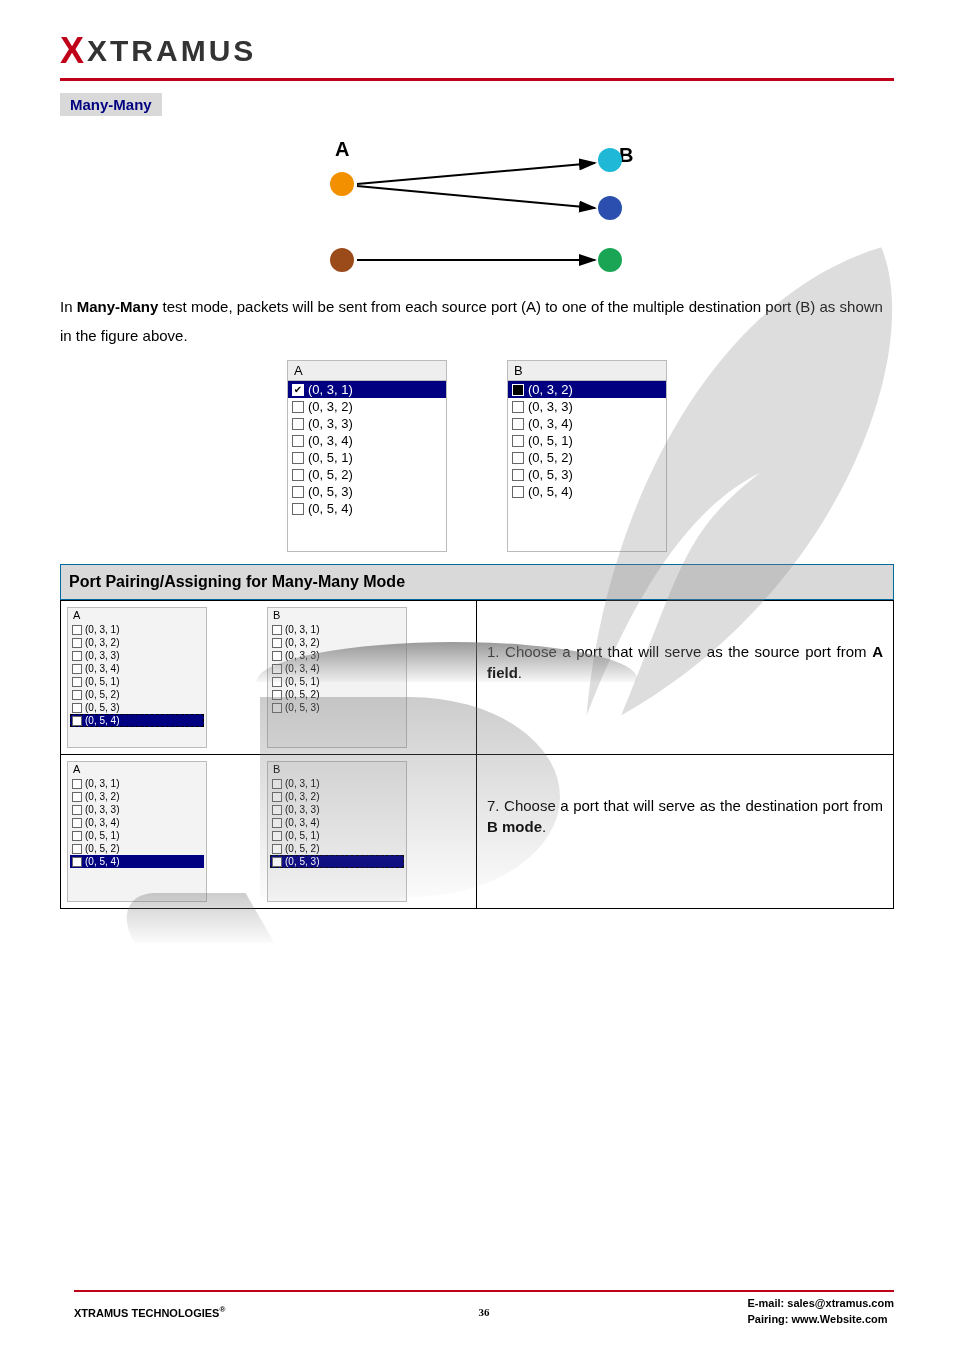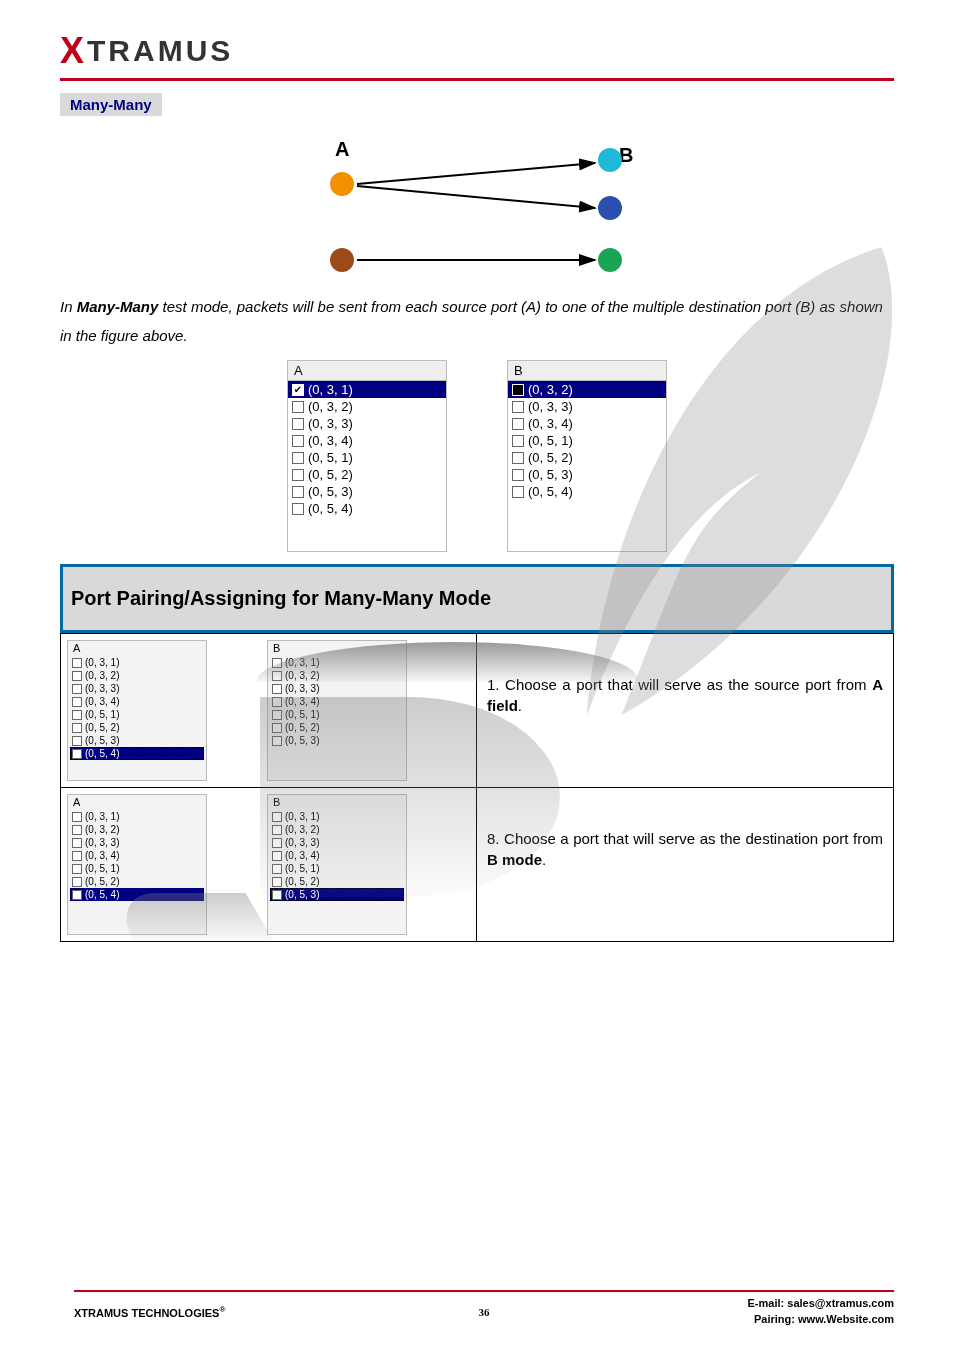--- a/index.html
+++ b/index.html
@@ -30,21 +30,21 @@
   .section-title {
     display: inline-block;
     background: #d9d9d9;
     font-weight: bold;
     color: #000080;
     padding: 3px 10px;
     font-size: 15px;
   }
   .diagram-wrap { text-align: center; margin: 14px 0 10px 0; position: relative; }
   .diagram-svg { display: inline-block; }
-  .body-text { font-size: 15px; line-height: 1.9; margin: 4px 0 10px 0; font-style: italic; }
+  .body-text { font-size: 15px; line-height: 1.9; margin: 4px 0 10px 0; }
   .body-text b { font-weight: bold; }
   .portlists-row { display: flex; justify-content: center; gap: 60px; margin: 6px 0 12px 0; }
   .port-col {
     width: 160px;
     border: 1px solid #bbb;
     background: #fff;
     font-size: 13px;
   }
   .port-col-header {
     background: #eee; border-bottom: 1px solid #bbb; padding: 2px 6px; font-weight: normal; font-size: 13px;
@@ -63,23 +63,23 @@
     position: absolute;
     right: 10px; top: 230px;
     width: 420px; height: 520px;
     opacity: 0.28;
     pointer-events: none;
   }
   .table-hdr {
     background: #d9d9d9;
     font-weight: bold;
     color: #000;
-    border: 3px solid #0369a1;
-    padding: 20px 8px;
-    font-size: 20px;
+    border: 1px solid #0369a1;
+    padding: 8px 8px;
+    font-size: 16px;
   }
   .pair-table { border: 1px solid #000; border-top: none; }
   .pair-row { display: flex; border-top: 1px solid #000; }
   .pair-left {
     width: 50%; border-right: 1px solid #000; padding: 6px 6px;
     background: #fff;
   }
   .pair-right {
     width: 50%; padding: 40px 10px 10px 10px; font-size: 15px; line-height: 1.4;
     text-align: justify;
@@ -106,30 +106,30 @@
   .go2 { left: 260px; top: 697px; width: 300px; height: 200px; border-radius: 0 300px 300px 0 / 0 200px 200px 0; opacity:0.5;}
   .go3 { left: 120px; top: 893px; width: 140px; height: 50px; border-radius: 100px 0 0 0; opacity:0.5; transform: skewX(30deg);}
   .footer {
     position: absolute; bottom: 24px; left: 74px; right: 60px;
     border-top: 2px solid #c00018; padding-top: 4px;
     display: flex; justify-content: space-between; align-items: center;
     font-size: 11px; font-weight: bold;
   }
   .footer .left { }
   .footer .center { position:absolute; left:50%; transform:translateX(-50%);font-family:Liberation Serif, serif; }
-  .footer .right { text-align: right; line-height: 1.4; }
+  .footer .right { text-align: left; line-height: 1.4; }
 </style>
 </head>
 <body>
 
 <div class="page">
 
   <div class="logo-row">
     <span class="logo-x">X</span>
-    <span class="logo-rest">TRAMUS</span>
+    <span class="logo-rest">XTRAMUS</span>
   </div>
 
   <div class="section-title">Many-Many</div>
 
   <div class="diagram-wrap">
     <svg class="diagram-svg" width="380" height="150" viewBox="0 0 380 150">
       <defs>
         <marker id="arr" markerWidth="10" markerHeight="10" refX="8" refY="3" orient="auto">
           <path d="M0,0 L0,6 L9,3 z" fill="#000"></path>
         </marker>
@@ -375,21 +375,21 @@
                   <span>(0, 5, 2)</span>
                 </div>
                 <div class="mini-item selected sel-dash">
                   <span class="cb checked"></span>
                   <span>(0, 5, 3)</span>
                 </div>
               </div>
             </div>
           </div>
         </div>
-        <div class="pair-right"><span>8. Choose a port that will serve as the destination port from </span><b>B mode</b><span>.</span></div>
+        <div class="pair-right"><span>7. Choose a port that will serve as the destination port from </span><b>B mode</b><span>.</span></div>
       </div>
     </div>
 
   <div class="footer">
     <div class="left">
       <span>XTRAMUS TECHNOLOGIES</span><sup style="font-size:8px">®</sup>
     </div>
     <div class="center">36</div>
     <div class="right">
       <div><span>E-mail: </span><span>sales@xtramus.com</span></div>

